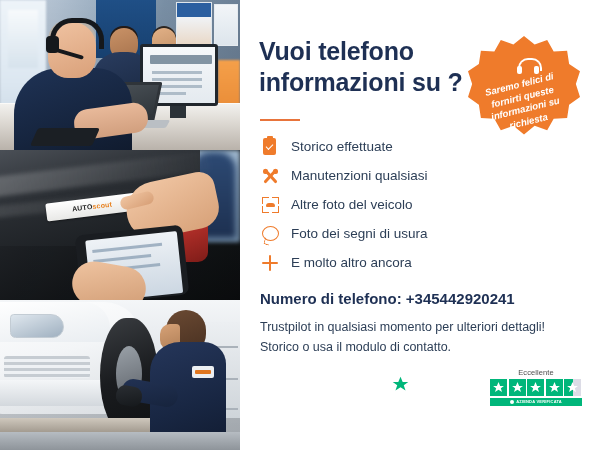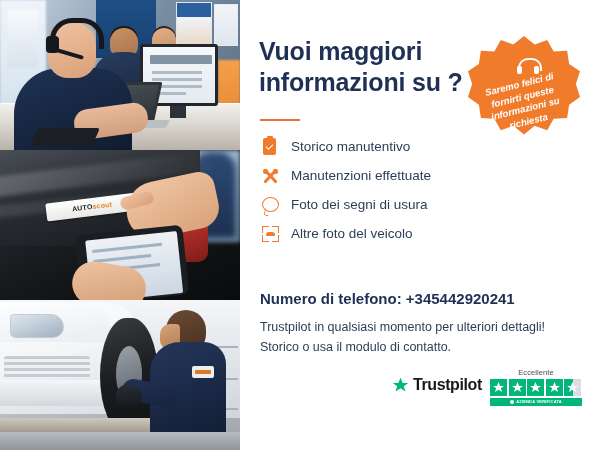--- a/index.html
+++ b/index.html
@@ -657,90 +657,95 @@
       <div class="gr-mech-arm"></div>
       <div class="gr-glove"></div>
       <div class="gr-lift"></div>
       <div class="gr-floor"></div>
     </div>
 
   </div>
 
   <div class="panel">
 
-    <div class="heading">Vuoi maggiori informazioni su ?</div>
+    <div class="heading">Vuoi telefono informazioni su ?</div>
     <div class="divider"></div>
 
     <div class="badge">
       <div class="badge-shape"></div>
       <div class="badge-headset">
         <span class="bh-band"></span>
         <span class="bh-cup-l"></span>
         <span class="bh-cup-r"></span>
       </div>
       <div class="badge-text">Saremo felici di fornirti queste informazioni su richiesta</div>
     </div>
 
     <div class="features">
 
       <div class="feature-row">
         <span class="feature-icon">
           <span class="ic-clip"></span>
         </span>
-        <span class="feature-label">Storico manutentivo</span>
+        <span class="feature-label">Storico effettuate</span>
       </div>
 
       <div class="feature-row">
         <span class="feature-icon">
           <span class="ic-tools">
               <span></span>
               <span></span>
               <span></span>
               <span></span>
             </span>
         </span>
-        <span class="feature-label">Manutenzioni effettuate</span>
-      </div>
-
-      <div class="feature-row">
-        <span class="feature-icon">
-          <span class="ic-bubble"></span>
-        </span>
-        <span class="feature-label">Foto dei segni di usura</span>
+        <span class="feature-label">Manutenzioni qualsiasi</span>
       </div>
 
       <div class="feature-row">
         <span class="feature-icon">
           <span class="ic-frame">
               <i></i>
               <i></i>
               <i></i>
               <i></i>
               <b></b>
             </span>
         </span>
         <span class="feature-label">Altre foto del veicolo</span>
       </div>
 
+      <div class="feature-row">
+        <span class="feature-icon">
+          <span class="ic-bubble"></span>
+        </span>
+        <span class="feature-label">Foto dei segni di usura</span>
+      </div>
+
+      <div class="feature-row">
+        <span class="feature-icon">
+          <span class="ic-plus"></span>
+        </span>
+        <span class="feature-label">E molto altro ancora</span>
+      </div>
 
     </div>
 
     <div class="phone-line">Numero di telefono: +345442920241</div>
 
     <div class="contact-text">
       <div>Trustpilot in qualsiasi momento per ulteriori dettagli!</div>
       <div>Storico o usa il modulo di contatto.</div>
     </div>
 
     <div class="trustpilot">
       <div class="tp-logo">
         <svg class="tp-star-logo" viewBox="0 0 24 24">
           <polygon fill="#00b67a" points="12,1 15.1,8.4 23,8.4 16.6,13.1 19.1,20.6 12,16 4.9,20.6 7.4,13.1 1,8.4 8.9,8.4"></polygon>
         </svg>
-        <span class="tp-wordmark">Trustpilot</span>
       </div>
       <div class="tp-rating">
         <div class="tp-eccellente">Eccellente</div>
         <div class="tp-stars">
           <span class="tp-tile">
             <svg viewBox="0 0 24 24">
                 <polygon fill="#ffffff" points="12,2 15,9 22,9 16.3,13.4 18.5,20.5 12,16.2 5.5,20.5 7.7,13.4 2,9 9,9"></polygon>
               </svg>
           </span>
           <span class="tp-tile">

